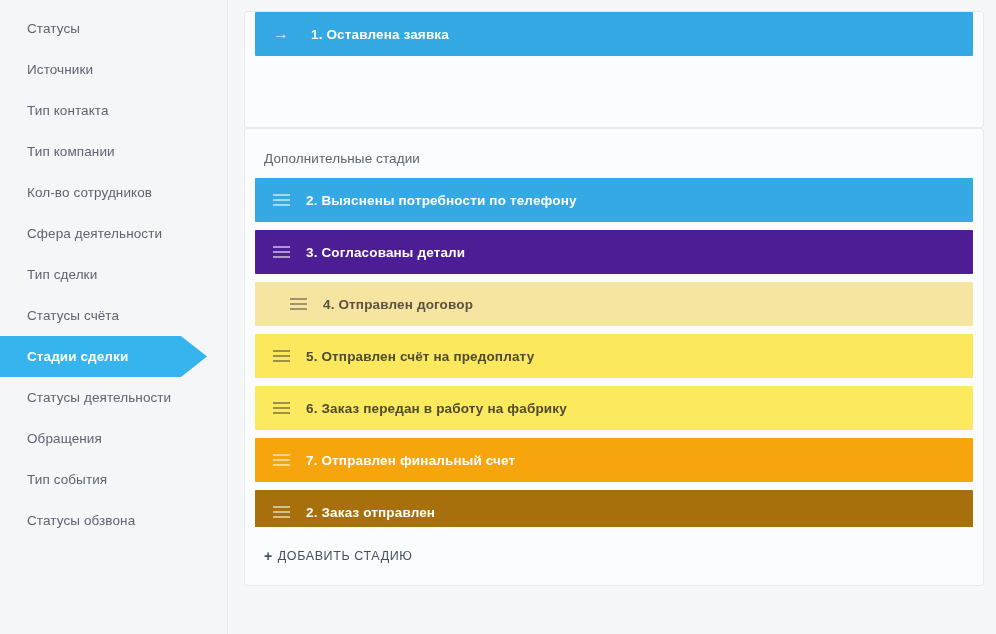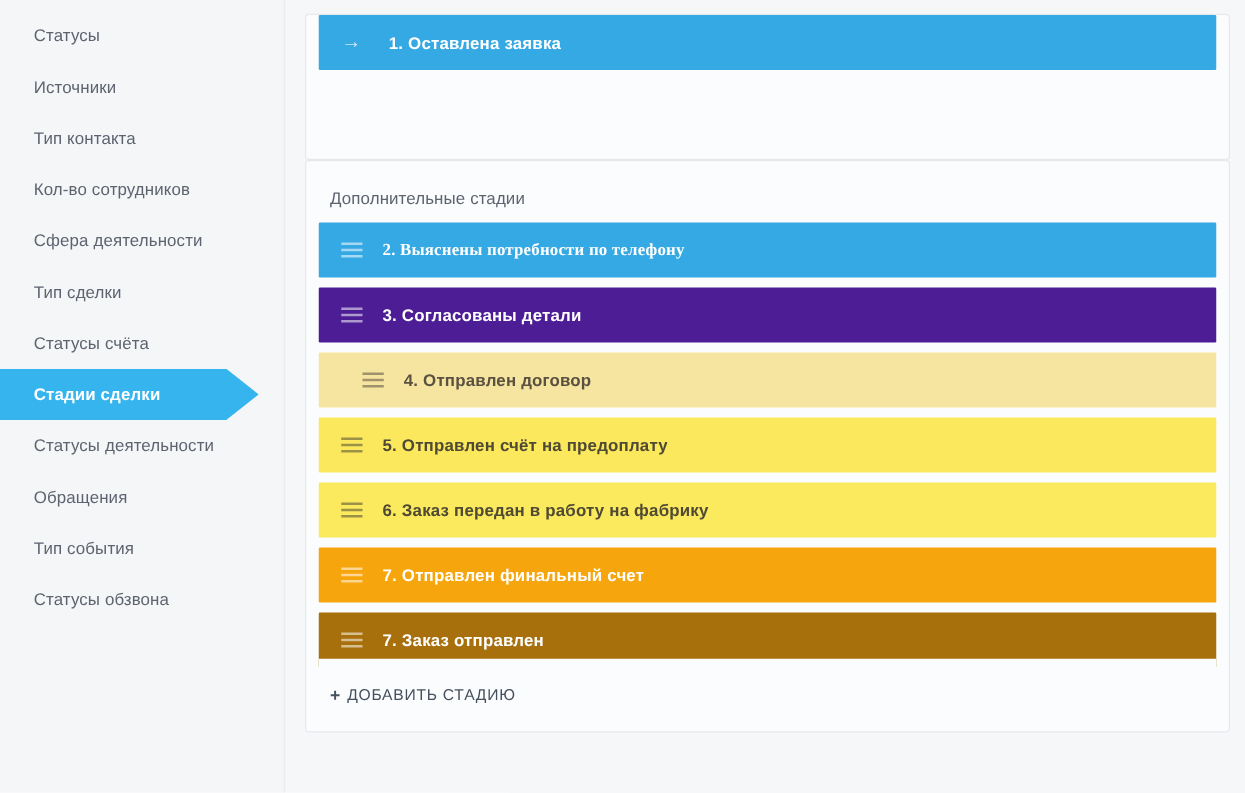--- a/index.html
+++ b/index.html
@@ -203,20 +203,23 @@
       <div class="nav-item">
         <span class="nav-label">Статусы</span>
       </div>
       <div class="nav-item">
         <span class="nav-label">Источники</span>
       </div>
       <div class="nav-item">
         <span class="nav-label">Тип контакта</span>
       </div>
       <div class="nav-item">
+        <span class="nav-label">Тип компании</span>
+      </div>
+      <div class="nav-item">
         <span class="nav-label">Кол-во сотрудников</span>
       </div>
       <div class="nav-item">
         <span class="nav-label">Сфера деятельности</span>
       </div>
       <div class="nav-item">
         <span class="nav-label">Тип сделки</span>
       </div>
       <div class="nav-item">
         <span class="nav-label">Статусы счёта</span>
@@ -248,21 +251,21 @@
             <span class="stage-label">1. Оставлена заявка</span>
           </div>
         </div>
     </section>
 
     <div class="connector"></div>
 
     <section class="card card-extra">
       <div class="card-title">Дополнительные стадии</div>
       <div id="extra-stages">
-          <div class="stage" style="background: rgb(53, 169, 228); color: rgb(255, 255, 255); font-family: Liberation Serif, serif;">
+          <div class="stage" style="background: rgb(53, 169, 228); color: rgb(255, 255, 255);">
             <span class="handle">
               <i></i>
               <i></i>
               <i></i>
             </span>
             <span class="stage-label">2. Выяснены потребности по телефону</span>
           </div>
           <div class="stage" style="background: #4c1d95; color: rgb(255, 255, 255);">
             <span class="handle">
               <i></i>
@@ -302,21 +305,21 @@
               <i></i>
             </span>
             <span class="stage-label">7. Отправлен финальный счет</span>
           </div>
           <div class="stage" style="background: rgb(167, 112, 12); color: rgb(255, 255, 255);">
             <span class="handle">
               <i></i>
               <i></i>
               <i></i>
             </span>
-            <span class="stage-label">7. Заказ отправлен</span>
+            <span class="stage-label">2. Заказ отправлен</span>
           </div>
         </div>
 
       <div class="add-stage">
         <span class="plus">+</span>
         <span>Добавить стадию</span>
       </div>
     </section>
 
   </main>

